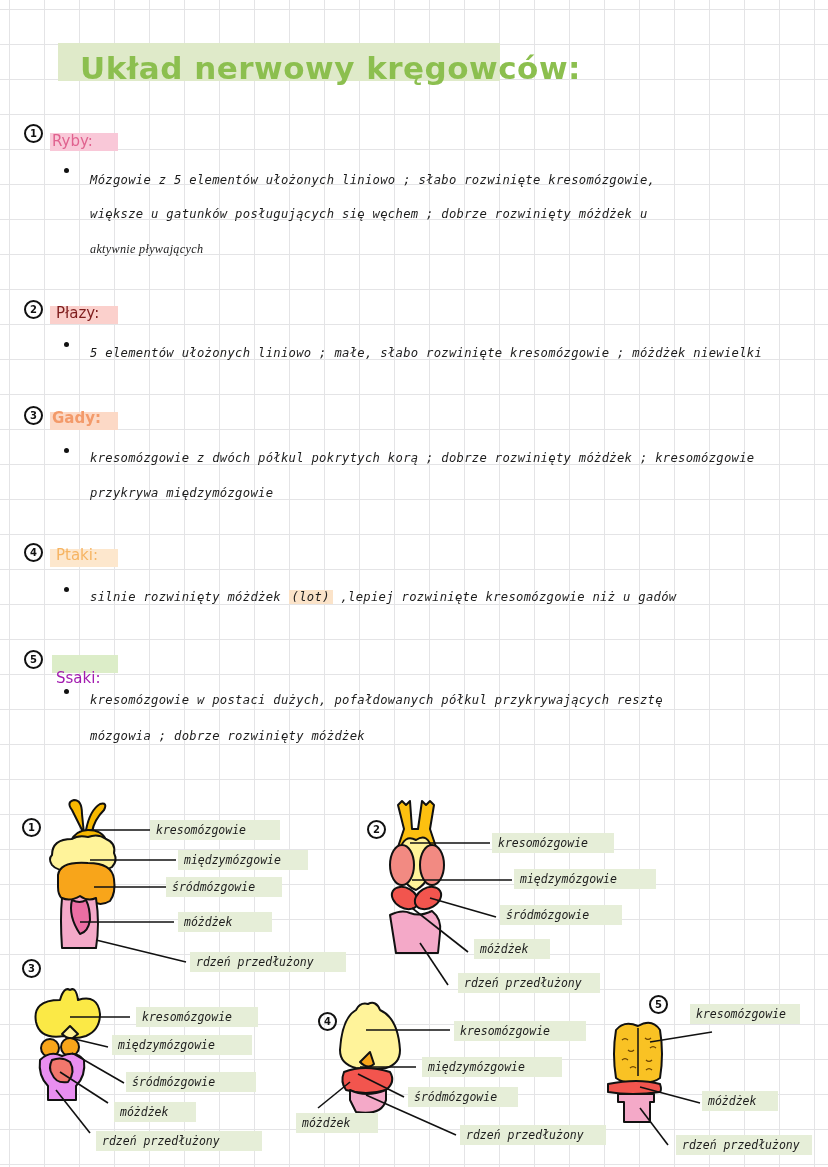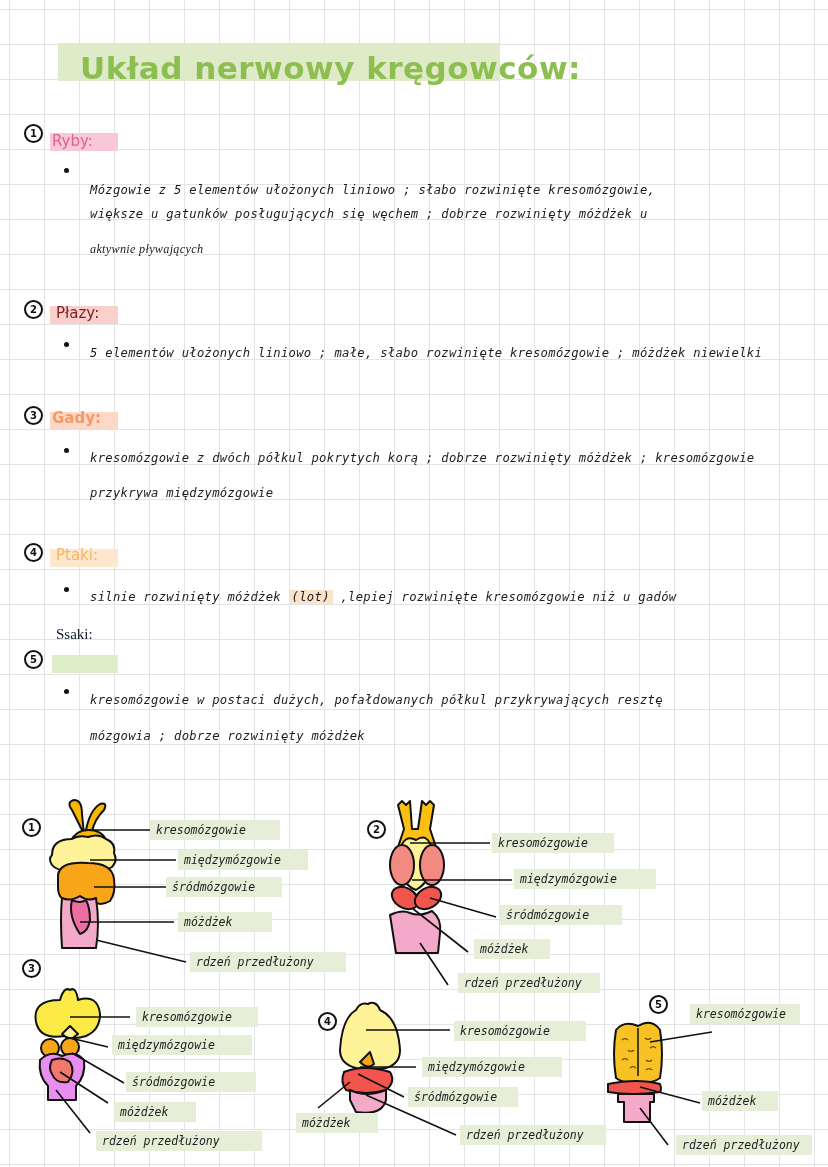--- a/index.html
+++ b/index.html
@@ -53,21 +53,21 @@
 </head>
 <body>
 
 <div class="abs title-bar"></div>
 <div class="abs title-text">Układ nerwowy kręgowców:</div>
 
 <div class="abs num" style="left:24px;top:124px;">1</div>
 <div class="abs sec-hl" style="left:50px;top:133px;width:68px;background:#f9c8d8;"></div>
 <div class="abs sec-label" style="left:52px;top:132px;color:#e0628f;">Ryby:</div>
 <div class="abs bullet" style="left:64px;top:168px;"></div>
-<div class="abs line" style="left:90px;top:173px;margin-top:10px;">Mózgowie z 5 elementów ułożonych liniowo ; słabo rozwinięte kresomózgowie,</div>
+<div class="abs line" style="left:90px;top:173px;">Mózgowie z 5 elementów ułożonych liniowo ; słabo rozwinięte kresomózgowie,</div>
 <div class="abs line" style="left:90px;top:207px;">większe u gatunków posługujących się węchem ; dobrze rozwinięty móżdżek u</div>
 <div class="abs line" style="left:90px;top:242px;font-family:Liberation Serif, serif;">aktywnie pływających</div>
 
 <div class="abs num" style="left:24px;top:300px;">2</div>
 <div class="abs sec-hl" style="left:50px;top:306px;width:68px;background:#fbd0cc;"></div>
 <div class="abs sec-label" style="left:56px;top:304px;color:#7f1d1d;text-align:center;">Płazy:</div>
 <div class="abs bullet" style="left:64px;top:342px;"></div>
 <div class="abs line" style="left:90px;top:346px;">5 elementów ułożonych liniowo ; małe, słabo rozwinięte kresomózgowie ; móżdżek niewielki</div>
 
 <div class="abs num" style="left:24px;top:406px;">3</div>
@@ -80,21 +80,21 @@
 <div class="abs num" style="left:24px;top:543px;">4</div>
 <div class="abs sec-hl" style="left:50px;top:549px;width:68px;background:#fde7cd;"></div>
 <div class="abs sec-label" style="left:56px;top:546px;color:#f6b462;">Ptaki:</div>
 <div class="abs bullet" style="left:64px;top:587px;"></div>
 <div class="abs line" style="left:90px;top:590px;">
   <span>silnie rozwinięty móżdżek </span><span class="lot">(lot)</span><span> ,lepiej rozwinięte kresomózgowie niż u gadów</span>
 </div>
 
 <div class="abs num" style="left:24px;top:650px;">5</div>
 <div class="abs sec-hl" style="left:52px;top:655px;width:66px;background:#dcedc8;"></div>
-<div class="abs sec-label" style="left:56px;top:626px;color:#0f172a;font-family:Liberation Serif, serif;">Ssaki:</div>
+<div class="abs sec-label" style="left:56px;top:669px;color:#a21caf;">Ssaki:</div>
 <div class="abs bullet" style="left:64px;top:689px;"></div>
 <div class="abs line" style="left:90px;top:693px;">kresomózgowie w postaci dużych, pofałdowanych półkul przykrywających resztę</div>
 <div class="abs line" style="left:90px;top:729px;">mózgowia ; dobrze rozwinięty móżdżek</div>
 
 <svg class="diagram" width="828" height="1167">
   <g stroke="#111" stroke-width="2" stroke-linejoin="round">
 
     <g>
       <path d="M72,810 q-6,-8 2,-10 q8,0 8,14 l2,20 z" fill="#f8b800"></path>
       <path d="M86,830 q4,-20 14,-26 q8,-2 4,6 q-10,10 -12,22 z" fill="#f8b800"></path>

